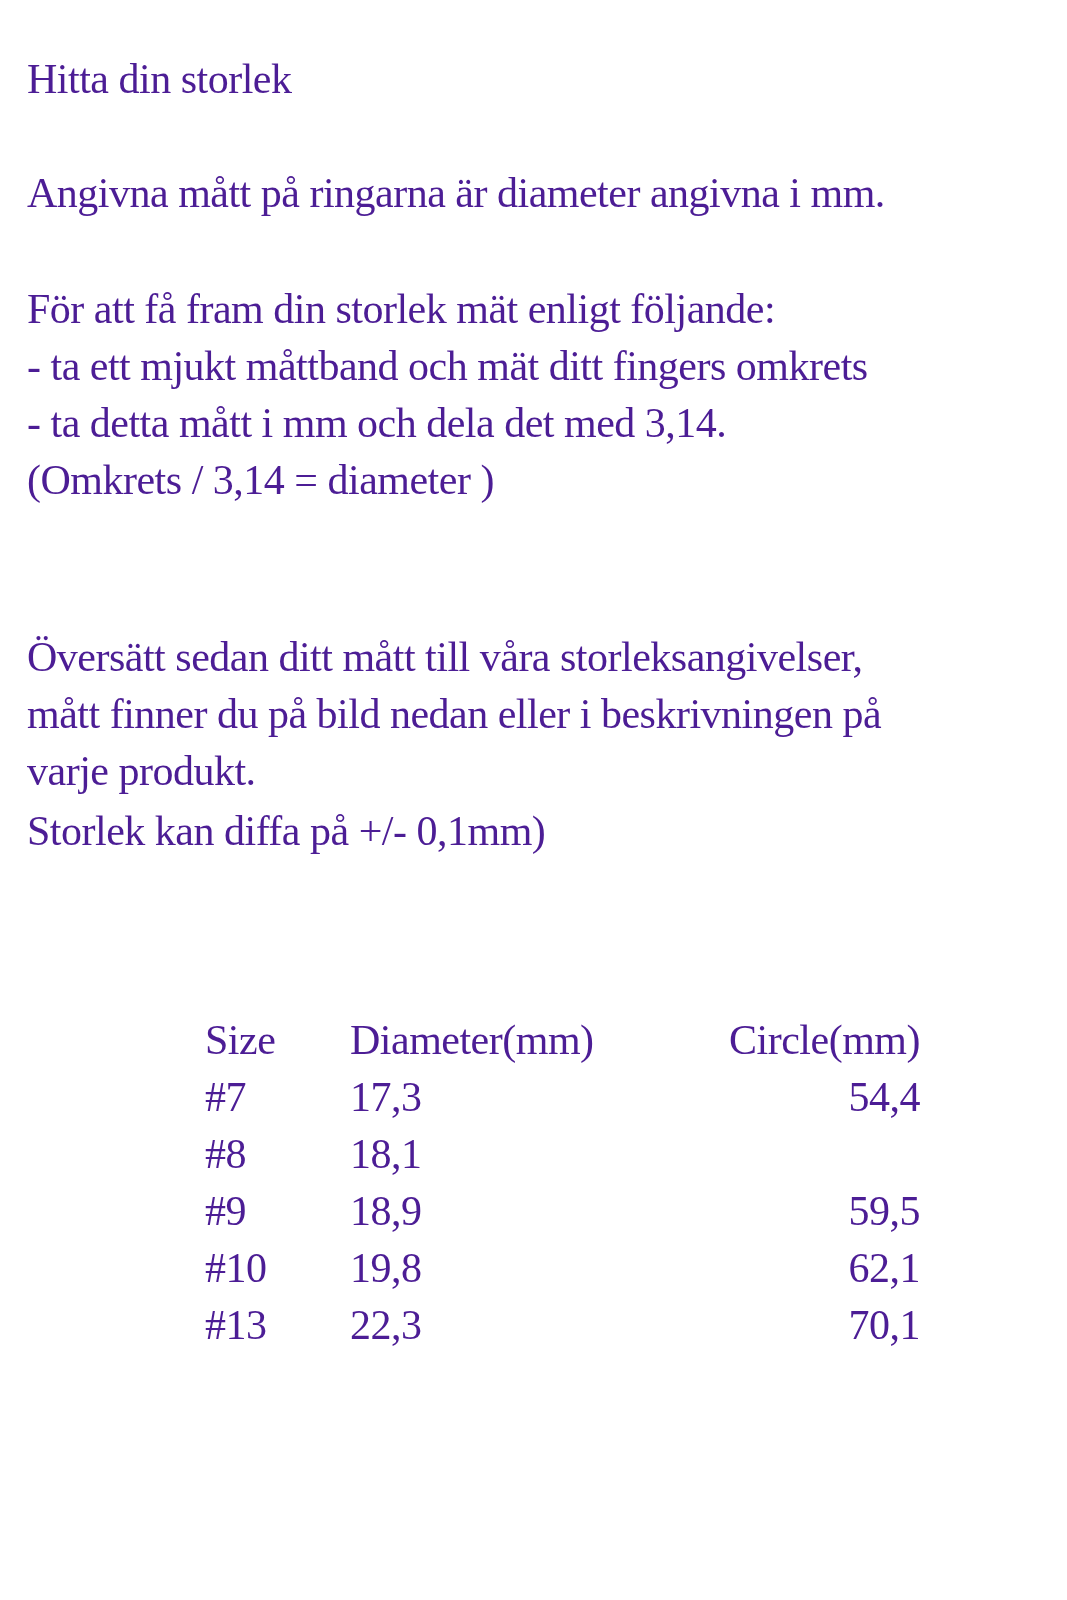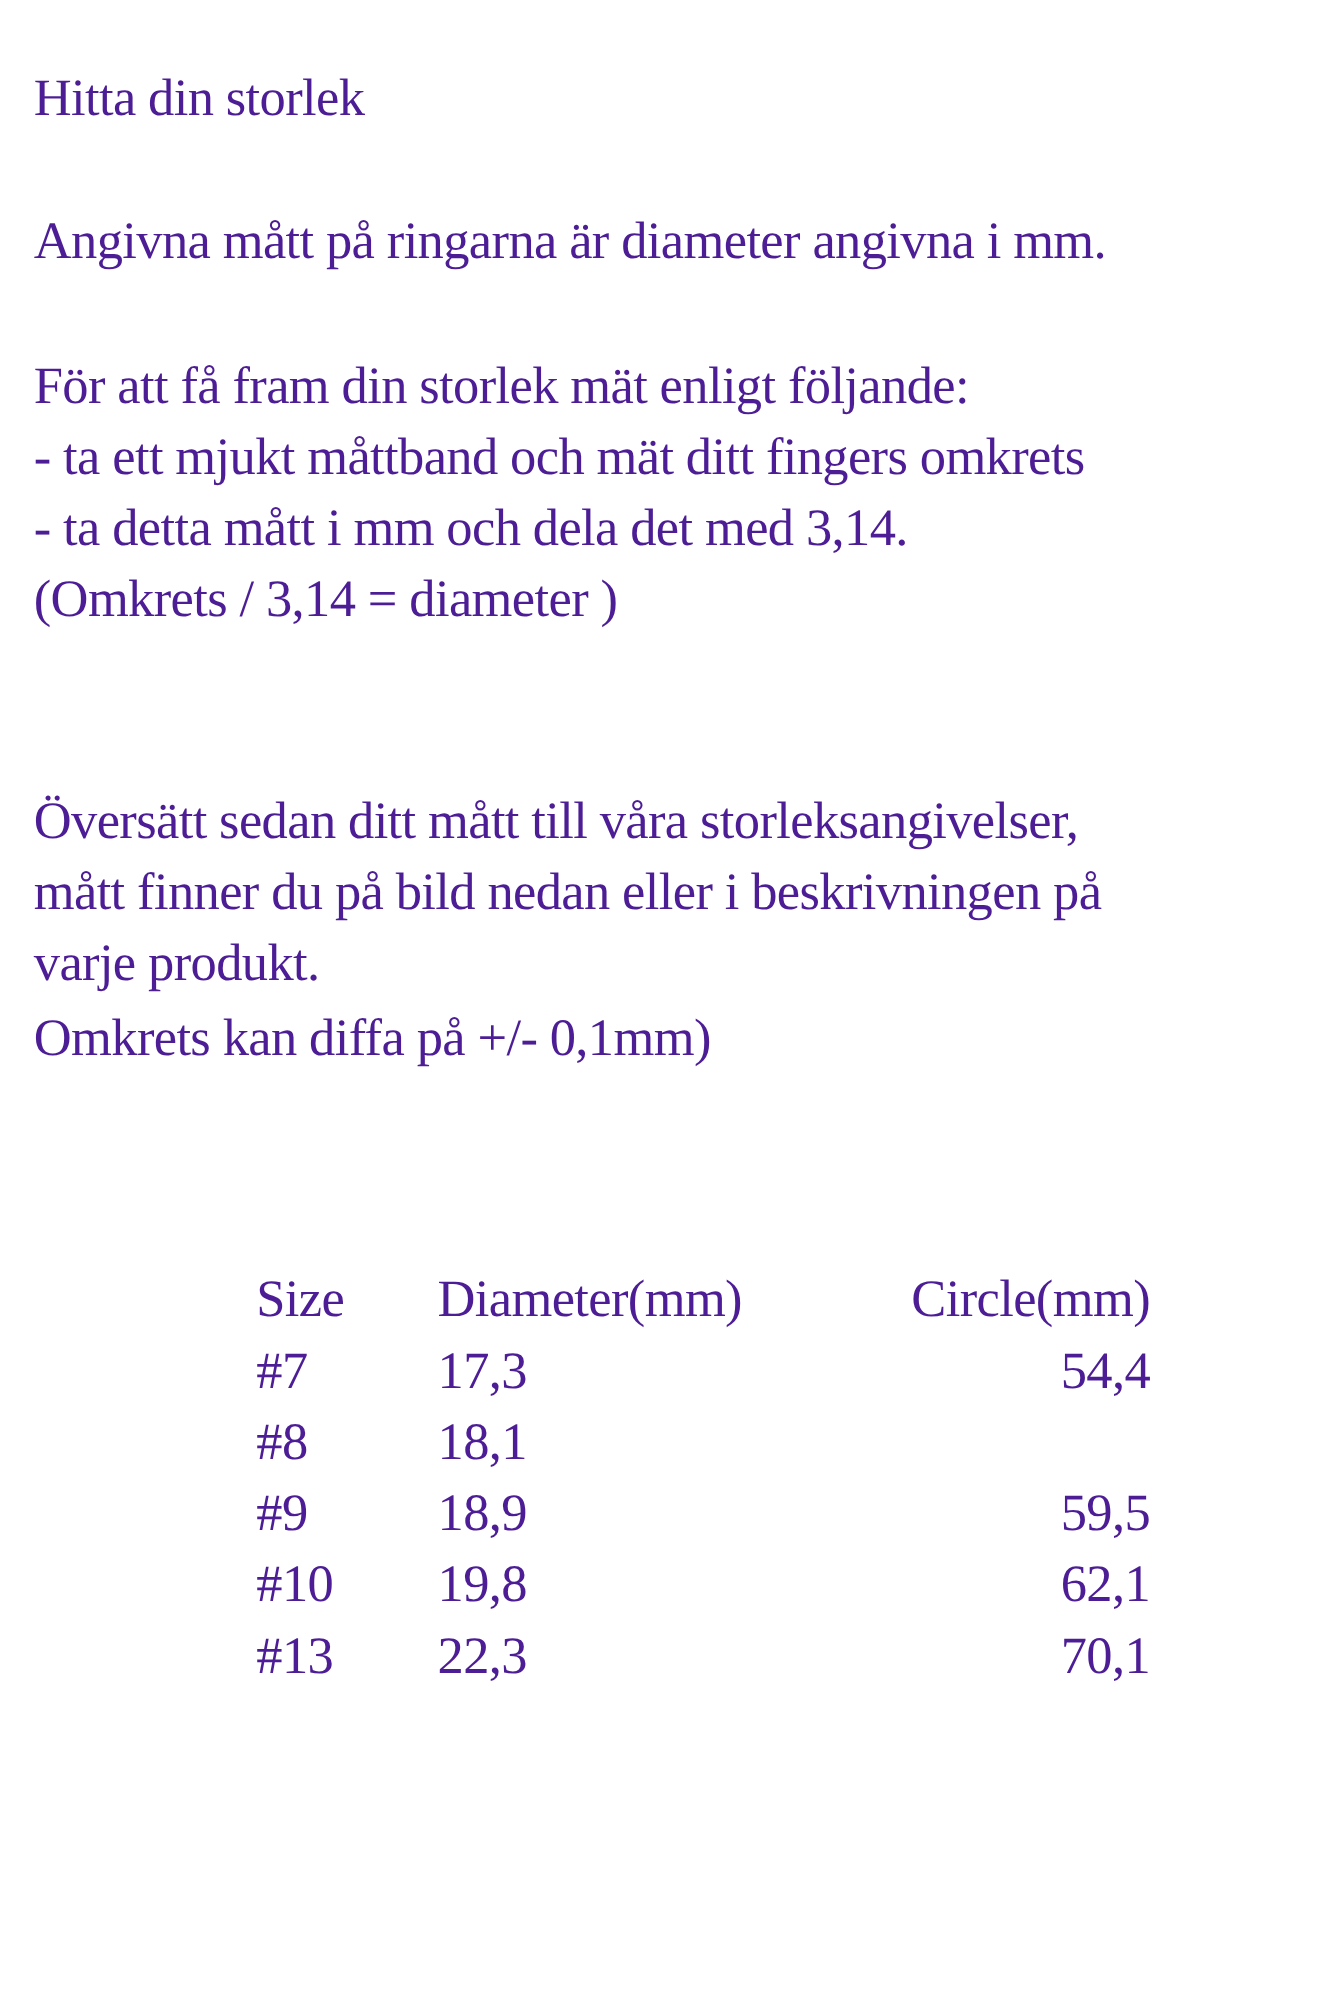--- a/index.html
+++ b/index.html
@@ -69,21 +69,21 @@
     <div>- ta detta mått i mm och dela det med 3,14.</div>
     <div>(Omkrets / 3,14 = diameter )</div>
   </div>
 
   <div class="block translate">
     <div>Översätt sedan ditt mått till våra storleksangivelser,</div>
     <div>mått finner du på bild nedan eller i beskrivningen på</div>
     <div>varje produkt.</div>
   </div>
 
-  <div class="block tolerance">Omkrets kan diffa på +/- 0,1mm)</div>
+  <div class="block tolerance">Storlek kan diffa på +/- 0,1mm)</div>
 
   <div class="size-table">
     <div class="trow">
       <span class="c-size">Size</span>
       <span class="c-dia">Diameter(mm)</span>
       <span class="c-circ">Circle(mm)</span>
     </div>
     <div class="trow">
       <span class="c-size">#7</span>
       <span class="c-dia">17,3</span>

